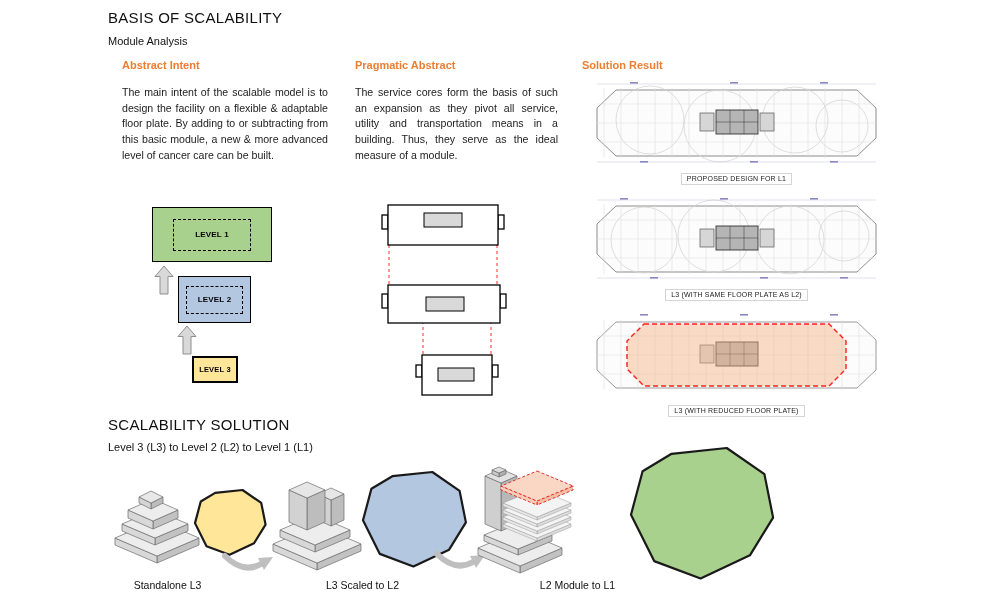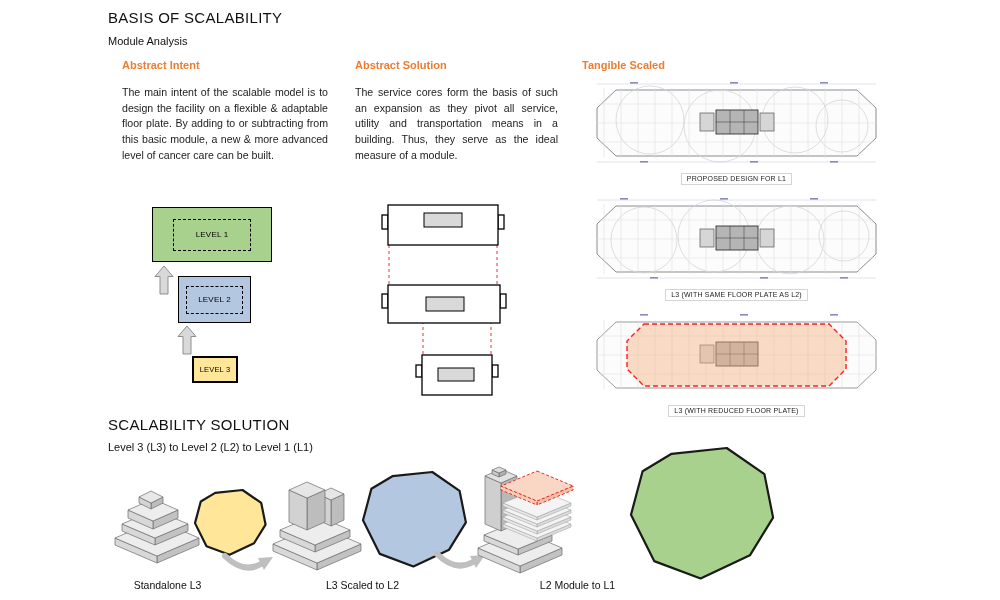--- a/index.html
+++ b/index.html
@@ -21,21 +21,21 @@
   .b2 { left:355px; width:203px; }
 
   
   .lvl { position:absolute; border:1.6px solid #000; display:flex; align-items:center; justify-content:center; }
   .lvl1 { left:152px; top:207px; width:120px; height:55px; background:#A9D18E; }
   .lvl2 { left:178px; top:276px; width:73px; height:47px; background:#B4C7E0; }
   .lvl3 { left:192px; top:341px; width:46px; height:27px; background:#FFE699; border-width:2px; z-index:2;margin-top:15px; }
   .dash { border:1.2px dashed #000; display:flex; align-items:center; justify-content:center; }
   .d1 { width:78px; height:32px; }
   .d2 { width:57px; height:28px; }
-  .lvl-label { font-size:8px; font-weight:normal; color:#000; letter-spacing:.2px; white-space:nowrap; }
+  .lvl-label { font-size:8px; font-weight:bold; color:#000; letter-spacing:.2px; white-space:nowrap; }
   .lvl3 .lvl-label { font-size:7.5px; }
   .up-arrow { position:absolute; z-index:1; }
   .ua1 { left:154px; top:265px; }
   .ua2 { left:177px; top:325px; }
 
   .core-diagram { position:absolute; left:355px; top:200px; }
 
   
   .plan { position:absolute; left:580px; width:313px; }
   .p1 { top:80px; } .p2 { top:196px; } .p3 { top:312px; }
@@ -52,22 +52,22 @@
 </style>
 </head>
 <body>
 
 <div class="board">
 
   <div class="main-title t1">BASIS OF SCALABILITY</div>
   <div class="sub s1">Module Analysis</div>
 
   <div class="col-head h1">Abstract Intent</div>
-  <div class="col-head h2">Abstract Solution</div>
-  <div class="col-head h3">Tangible Scaled</div>
+  <div class="col-head h2">Pragmatic Abstract</div>
+  <div class="col-head h3">Solution Result</div>
 
   <p class="body-text b2">The service cores form the basis of such an expansion as they pivot all service, utility and transportation means in a building. Thus, they serve as the ideal measure of a module.</p>
   <p class="body-text b1">The main intent of the scalable model is to design the facility on a flexible &amp; adaptable floor plate. By adding to or subtracting from this basic module, a new &amp; more advanced level of cancer care can be built.</p>
 
   <div class="lvl lvl1">
     <div class="dash d1">
       <span class="lvl-label">LEVEL 1</span>
     </div>
   </div>
   <svg class="up-arrow ua1" width="20" height="30" viewBox="0 0 20 30">

